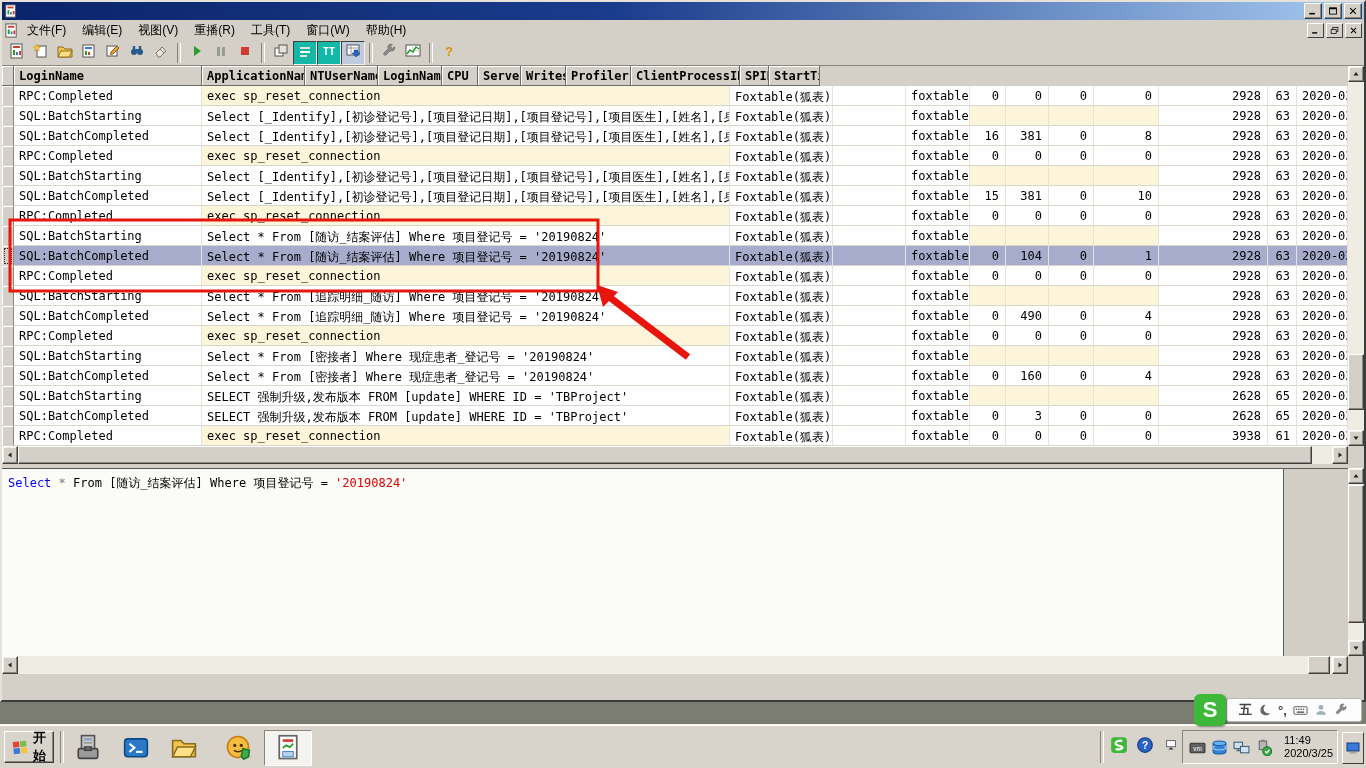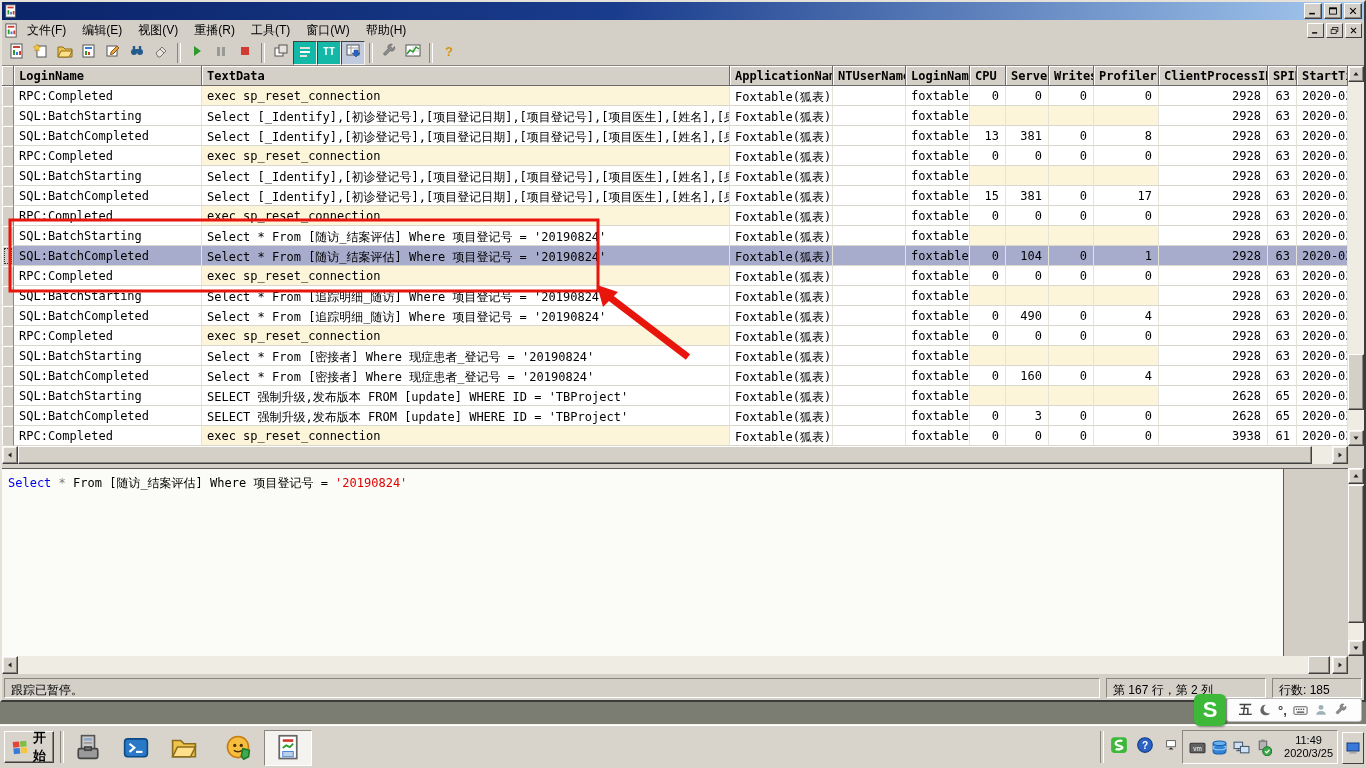--- a/index.html
+++ b/index.html
@@ -76,21 +76,21 @@
         display:flex;align-items:center;justify-content:center;font-weight:bold;font-size:13px;}
   .vsep{position:absolute;top:6px;width:2px;height:32px;border-left:1px solid #8a867e;border-right:1px solid #fff;}
   .ql{position:absolute;top:8px;width:32px;height:30px;display:flex;align-items:center;justify-content:center;
         background:transparent;border:none;padding:0;}
   .task-active{position:absolute;left:264px;top:5px;width:46px;height:34px;background:#f4f3ef;
         border:1px solid;border-color:#8a867e #fff #fff #8a867e;
         display:flex;align-items:center;justify-content:center;}
   .trayzone{position:absolute;left:1182px;top:5px;width:156px;height:34px;
         border:1px solid;border-color:#8a867e #fff #fff #8a867e;display:flex;align-items:center;padding-left:4px;box-sizing:border-box;}
   .trayic{width:20px;height:20px;margin-right:2px;display:flex;align-items:center;justify-content:center;}
-  .clock{margin-left:auto;margin-right:4px;text-align:center;font-size:11px;line-height:13px;white-space:nowrap;}
+  .clock{margin-left:auto;margin-right:4px;text-align:left;font-size:11px;line-height:13px;white-space:nowrap;}
   .traybtn{position:absolute;top:8px;width:22px;height:26px;display:flex;align-items:center;justify-content:center;
         background:transparent;border:none;padding:0;}
   .showdesk{position:absolute;left:1342px;top:7px;width:20px;height:30px;background:#d8d4cc;
         border:1px solid;border-color:#fff #404040 #404040 #fff;display:flex;align-items:center;justify-content:center;}
   
   .imebar{position:absolute;left:1226px;top:698px;width:136px;height:24px;background:#fdfdfd;
         border:1px solid #b8b8b8;border-radius:3px;z-index:40;display:flex;align-items:center;
         padding-left:8px;box-sizing:border-box;}
   .imelogo{position:absolute;left:1194px;top:694px;width:32px;height:32px;background:#3db838;
         border-radius:6px;z-index:41;display:flex;align-items:center;justify-content:center;
@@ -299,21 +299,20 @@
       <button class="tb">
         <span class="i"><svg width="16" height="16" viewBox="0 0 16 16" xmlns="http://www.w3.org/2000/svg">
             <text x="8" y="13" text-anchor="middle" font-size="13" font-weight="bold" fill="#d4960a">?</text>
           </svg></span>
       </button>
     </div>
 
   <div class="abs gridhead" id="grid-header">
       <div class="hcell hgut"></div>
       <div class="hcell" style="width: 188px;"><span>LoginName</span></div>
-      <div class="hcell" style="width: 528px;"><span>TextData</span></div>
       <div class="hcell" style="width: 103px;"><span>ApplicationName</span></div>
       <div class="hcell" style="width: 73px;"><span>NTUserName</span></div>
       <div class="hcell" style="width: 64px;"><span>LoginName</span></div>
       <div class="hcell" style="width: 36px;"><span>CPU</span></div>
       <div class="hcell" style="width: 43px;"><span>Server</span></div>
       <div class="hcell" style="width: 45px;"><span>Writes</span></div>
       <div class="hcell" style="width: 65px;"><span>Profiler</span></div>
       <div class="hcell" style="width: 109px;"><span>ClientProcessID</span></div>
       <div class="hcell" style="width: 29px;"><span>SPID</span></div>
       <div class="hcell" style="width: 51px;"><span>StartTi</span></div>
@@ -349,21 +348,21 @@
         <div class="gcell num" style="width: 29px;">63</div>
         <div class="gcell" style="width: 51px;">2020-03</div>
       </div>
       <div class="grow">
         <div class="gcell gutter"></div>
         <div class="gcell" style="width: 188px;">SQL:BatchCompleted</div>
         <div class="gcell" style="width: 528px;">Select [_Identify],[初诊登记号],[项目登记日期],[项目登记号],[项目医生],[姓名],[身份...</div>
         <div class="gcell" style="width: 103px;">Foxtable(狐表)</div>
         <div class="gcell" style="width: 73px;"></div>
         <div class="gcell" style="width: 64px;">foxtable</div>
-        <div class="gcell num" style="width: 36px;">13</div>
+        <div class="gcell num" style="width: 36px;">16</div>
         <div class="gcell num" style="width: 43px;">381</div>
         <div class="gcell num" style="width: 45px;">0</div>
         <div class="gcell num" style="width: 65px;">8</div>
         <div class="gcell num" style="width: 109px;">2928</div>
         <div class="gcell num" style="width: 29px;">63</div>
         <div class="gcell" style="width: 51px;">2020-03</div>
       </div>
       <div class="grow">
         <div class="gcell gutter"></div>
         <div class="gcell" style="width: 188px;">RPC:Completed</div>
@@ -397,21 +396,21 @@
       <div class="grow">
         <div class="gcell gutter"></div>
         <div class="gcell" style="width: 188px;">SQL:BatchCompleted</div>
         <div class="gcell" style="width: 528px;">Select [_Identify],[初诊登记号],[项目登记日期],[项目登记号],[项目医生],[姓名],[身份...</div>
         <div class="gcell" style="width: 103px;">Foxtable(狐表)</div>
         <div class="gcell" style="width: 73px;"></div>
         <div class="gcell" style="width: 64px;">foxtable</div>
         <div class="gcell num" style="width: 36px;">15</div>
         <div class="gcell num" style="width: 43px;">381</div>
         <div class="gcell num" style="width: 45px;">0</div>
-        <div class="gcell num" style="width: 65px;">17</div>
+        <div class="gcell num" style="width: 65px;">10</div>
         <div class="gcell num" style="width: 109px;">2928</div>
         <div class="gcell num" style="width: 29px;">63</div>
         <div class="gcell" style="width: 51px;">2020-03</div>
       </div>
       <div class="grow">
         <div class="gcell gutter"></div>
         <div class="gcell" style="width: 188px;">RPC:Completed</div>
         <div class="gcell cream" style="width: 528px;">exec sp_reset_connection</div>
         <div class="gcell" style="width: 103px;">Foxtable(狐表)</div>
         <div class="gcell" style="width: 73px;"></div>
@@ -661,25 +660,20 @@
     <div class="abs sbtn" style="left:1330px;top:0;width:16px;height:18px;">
         <span class="i" style="display: inline-flex; align-items: center;">
           <svg width="8" height="8" viewBox="0 0 16 16" xmlns="http://www.w3.org/2000/svg">
             <path d="M12 8 L5 3 V13 Z" fill="#222"></path>
           </svg>
         </span>
       </div>
   </div>
   <div class="abs corner" style="left:1346px;top:654px;width:16px;height:18px;"></div>
 
-  <div class="abs statusbar">
-    <div class="spanel" style="left:2px;width:1096px;">跟踪已暂停。</div>
-    <div class="spanel" style="left:1104px;width:160px;">第 167 行，第 2 列</div>
-    <div class="spanel" style="left:1270px;width:90px;">行数: 185</div>
-  </div>
 </div>
 
 <div class="imelogo">S</div>
 <div class="imebar">
   <span class="imeitem" style="margin-left:4px;">五</span>
   <span class="imeitem">
       <span class="i" style="display: inline-flex; align-items: center;">
         <svg width="14" height="14" viewBox="0 0 16 16" xmlns="http://www.w3.org/2000/svg">
           <path d="M9 2 a6 6 0 1 0 5 9 a5 5 0 1 1 -5 -9 Z" fill="#666"></path>
         </svg>

